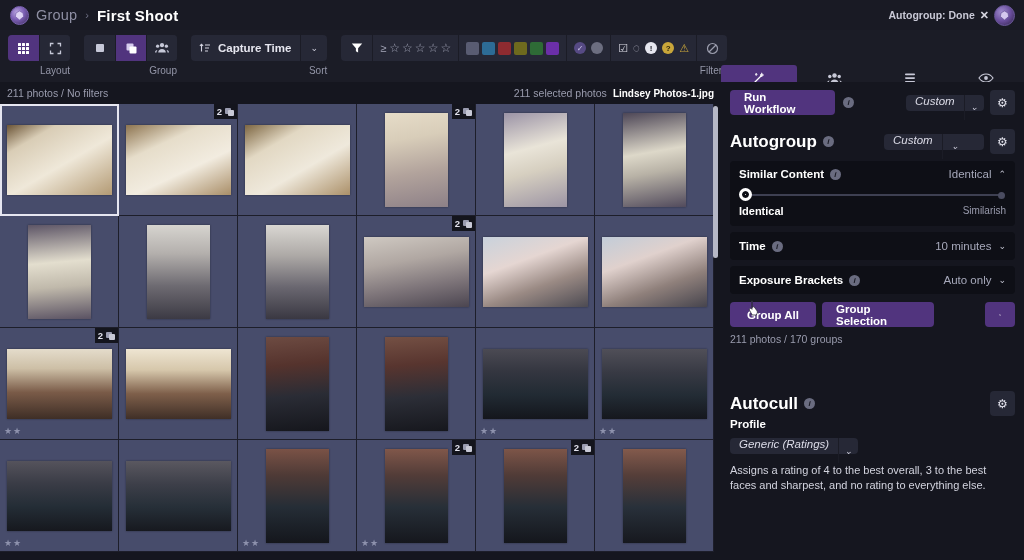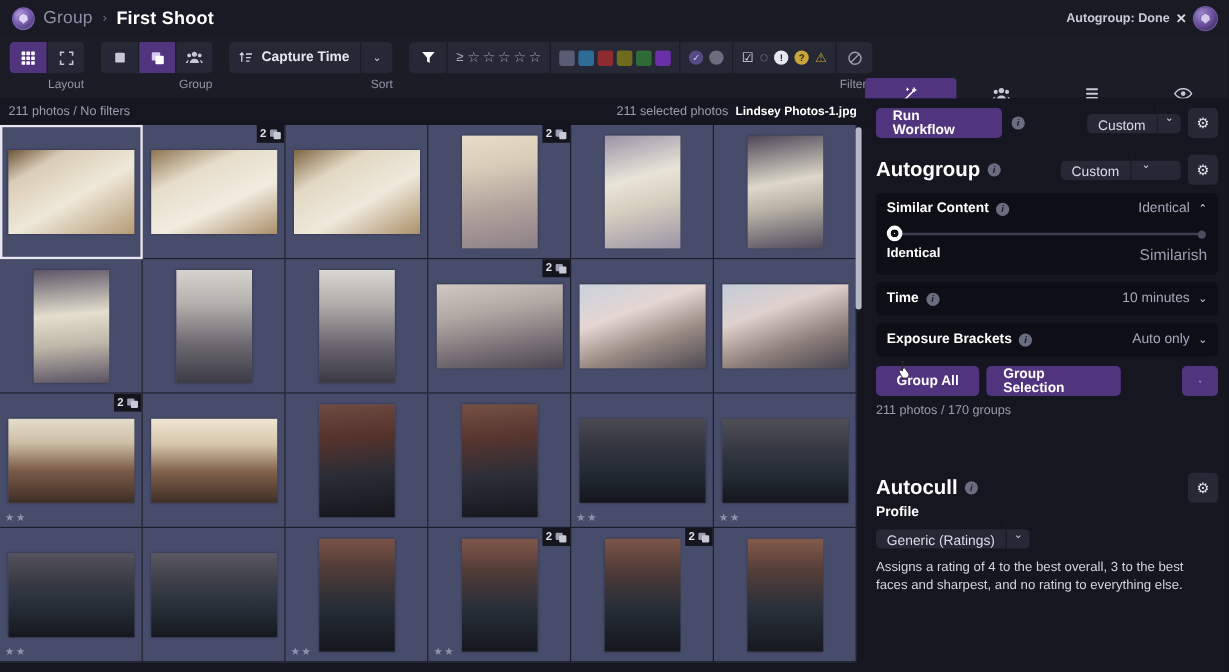--- a/index.html
+++ b/index.html
@@ -150,21 +150,21 @@
     border-radius: 4px; height: 25px; display: flex; align-items: center;
     justify-content: center; cursor: pointer; padding: 0 14px;
   }
   .info-i {
     width: 11px; height: 11px; border-radius: 50%; background: #6a6c80; color: #1b1c26;
     font-size: 8px; font-weight: bold; display: inline-flex; align-items: center;
     justify-content: center; font-style: italic; flex: none;
   }
   .select {
     height: 16px; background: #262836; border-radius: 4px; display: flex;
-    align-items: flex-end; cursor: pointer;
+    align-items: flex-start; cursor: pointer; font-style: italic;
   }
   .select .sv { font-size: 11.5px; color: #dcdce8; padding: 0 9px; white-space: nowrap; }
   .select .sc {
     width: 26px; height: 25px; display: flex; align-items: center; justify-content: center;
     border-left: 1px solid #1b1c26; font-size: 9px; color: #cdcddb;
   }
   .gear {
     width: 25px; height: 25px; background: #262836; border-radius: 4px;
     display: flex; align-items: center; justify-content: center; cursor: pointer;
     font-size: 12px; color: #e0e0ea;
@@ -184,21 +184,21 @@
   .knob-l {
     position: absolute; left: 0; top: 0; width: 13px; height: 13px; border-radius: 50%;
     background: #ffffff; border: 3px solid #ffffff; box-shadow: inset 0 0 0 3px #0e0f16;
   }
   .knob-r {
     position: absolute; right: 1px; top: 3.5px; width: 7px; height: 7px;
     border-radius: 50%; background: #4a4c60;
   }
   .slabels { display: flex; justify-content: space-between; margin-top: 3px; }
   .slab-a { font-size: 11px; font-weight: bold; color: #ffffff; }
-  .slab-b { font-size: 13px; color: #9a9cae; }
+  .slab-b { font-size: 10px; color: #9a9cae; }
   .minirow { background: #0e0f16; border-radius: 4px; padding: 8px 9px; margin-top: 6px; display: flex; align-items: center; }
   .btnrow { display: flex; align-items: center; gap: 6px; margin-top: 8px; }
   .count-txt { font-size: 10.5px; color: #9a9cae; margin-top: 6px; }
   .prof-lbl { font-size: 11.5px; font-weight: bold; color: #ffffff; margin-top: 2px; }
   .desc { font-size: 11px; color: #d2d3de; line-height: 1.32; margin-top: 9px; }
   .cursor-hand {
     position: absolute; left: 748px; top: 300px; width: 13px; height: 16px; z-index: 30;
     pointer-events: none;
   }
 </style>

